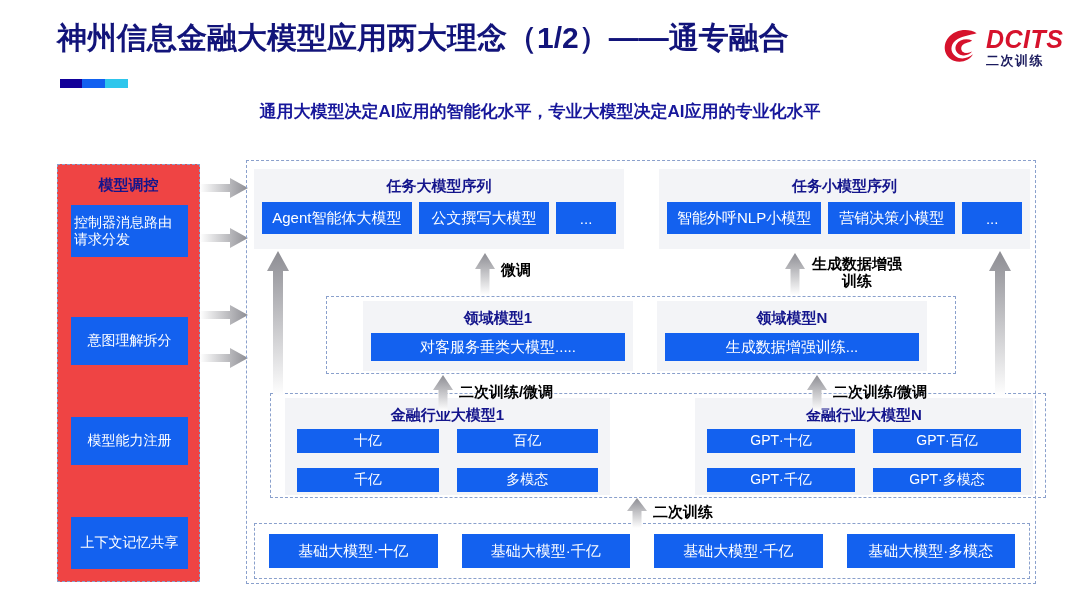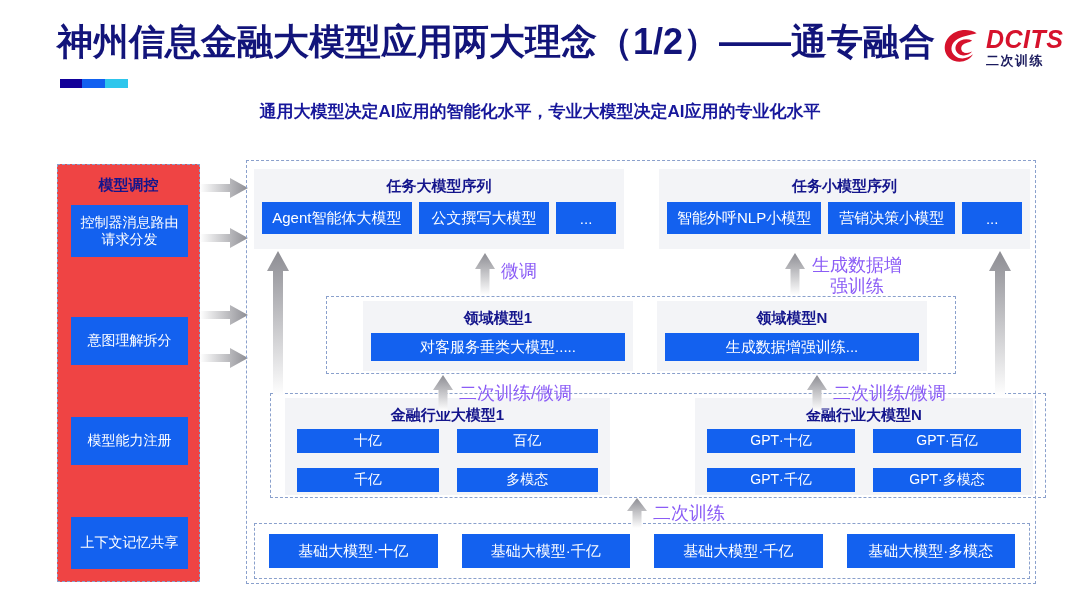--- a/index.html
+++ b/index.html
@@ -7,21 +7,21 @@
     width:1080px;height:608px;
     background:#ffffff;
     font-family:"Liberation Sans","DejaVu Sans",sans-serif;
     overflow:hidden;
     position:relative;
   }
 
   
   .slide-title{
     position:absolute;left:57px;top:18px;
-    font-size:36px;font-weight:bold;
+    font-size:30px;font-weight:bold;
     color:#12147a;letter-spacing:0px;
     white-space:nowrap;
   }
   .accent-bar{
     position:absolute;left:60px;top:79px;
     width:68px;height:9px;display:flex;
   }
   .accent-bar i{display:block;height:100%;}
   .accent-seg-1{width:32%;background:#120099;}
   .accent-seg-2{width:34%;background:#1260f0;}
@@ -62,21 +62,21 @@
     border:1px dashed #8aa0cc;
     box-sizing:border-box;
   }
   .ctrl-title{
     margin-top:11px;text-align:center;
     font-size:15px;font-weight:bold;color:#14158c;
   }
   .ctrl-box{
     position:absolute;left:13px;width:117px;
     background:#1361ef;color:#fff;
-    font-size:14px;text-align:center;
+    font-size:14px;text-align:left;
     display:flex;align-items:center;justify-content:center;
     line-height:1.25;padding:4px 3px;box-sizing:border-box;
   }
   .ctrl-box.b0{top:40px;height:52px;}
   .ctrl-box.b1{top:152px;height:48px;}
   .ctrl-box.b2{top:252px;height:48px;}
   .ctrl-box.b3{top:352px;height:52px;}
 
   
   .r-arrow{position:absolute;width:48px;height:20px;}
@@ -141,22 +141,22 @@
     width:776px;height:56px;
     border:1px dashed #8aa0cc;box-sizing:border-box;
     background:#ffffff;
   }
   .base-row{display:flex;gap:24px;padding:10px 14px 0 14px;}
   .base-row .chip{flex:1;height:34px;font-size:15px;}
 
   
   .u-arrow{position:absolute;}
   .arrow-label{
-    position:absolute;font-size:18px;font-weight:normal;
-    color:#8b5cf6;white-space:nowrap;line-height:1.15;
+    position:absolute;font-size:15px;font-weight:bold;
+    color:#000000;white-space:nowrap;line-height:1.15;
   }
 </style>
 </head>
 <body>
 
 <div class="slide-title">神州信息金融大模型应用两大理念（1/2）——通专融合</div>
 
 <div class="accent-bar">
   <i class="accent-seg-1"></i>
   <i class="accent-seg-2"></i>

